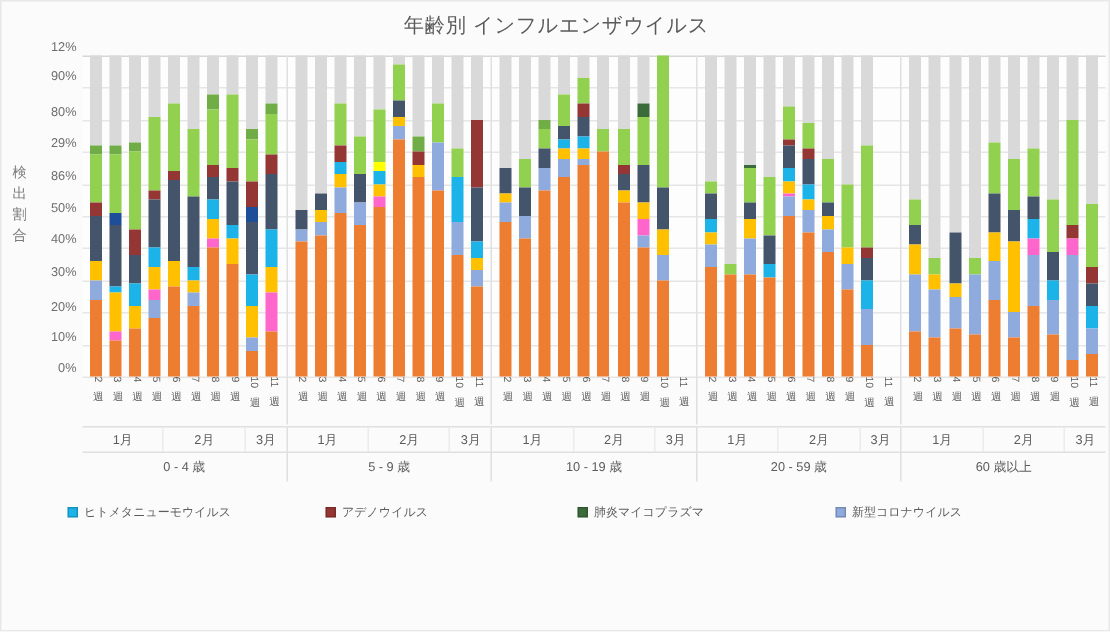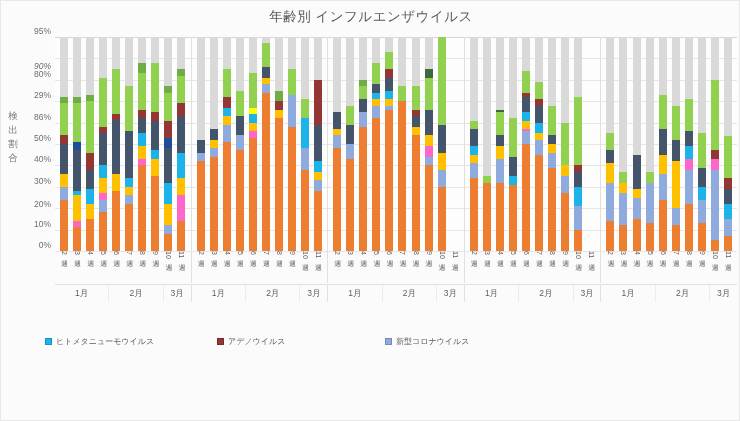--- a/index.html
+++ b/index.html
@@ -235,22 +235,22 @@
   <div id="y-ticks">
       <div class="ytick" style="top: 214px;">0%</div>
       <div class="ytick" style="top: 192.6px;">10%</div>
       <div class="ytick" style="top: 173px;">20%</div>
       <div class="ytick" style="top: 149.8px;">30%</div>
       <div class="ytick" style="top: 128.4px;">40%</div>
       <div class="ytick" style="top: 107px;">50%</div>
       <div class="ytick" style="top: 85.6px;">86%</div>
       <div class="ytick" style="top: 64.2px;">29%</div>
       <div class="ytick" style="top: 42.8px;">80%</div>
-      <div class="ytick" style="top: 35px; font-style: italic;">90%</div>
-      <div class="ytick" style="top: 0px;">95%</div>
+      <div class="ytick" style="top: 19px;">90%</div>
+      <div class="ytick" style="top: 0px;">12%</div>
     </div>
 
   <div id="plot">
     <div id="gridlines">
         <div class="gridline" style="top: 214px;"></div>
         <div class="gridline" style="top: 192.6px;"></div>
         <div class="gridline" style="top: 171.2px;"></div>
         <div class="gridline" style="top: 149.8px;"></div>
         <div class="gridline" style="top: 128.4px;"></div>
         <div class="gridline" style="top: 107px;"></div>
@@ -759,30 +759,41 @@
         <div class="mo w4">1月</div>
         <div class="mo w4">2月</div>
         <div class="mo w2">3月</div>
       </div>
       <div class="mo-group">
         <div class="mo w4">1月</div>
         <div class="mo w4">2月</div>
         <div class="mo w2">3月</div>
       </div>
     </div>
+  <div id="age-labels">
+      <div class="age">0 - 4 歳</div>
+      <div class="age">5 - 9 歳</div>
+      <div class="age">10 - 19 歳</div>
+      <div class="age">20 - 59 歳</div>
+      <div class="age">60 歳以上</div>
+    </div>
 
   <div id="legend">
       <div class="leg-item">
         <span class="leg-sw" style="background: rgb(27, 179, 232);"></span>
         <span>ヒトメタニューモウイルス</span>
       </div>
       <div class="leg-item">
         <span class="leg-sw" style="background: rgb(148, 54, 52);"></span>
         <span>アデノウイルス</span>
       </div>
       <div class="leg-item">
+        <span class="leg-sw" style="background: rgb(59, 107, 59);"></span>
+        <span>肺炎マイコプラズマ</span>
+      </div>
+      <div class="leg-item">
         <span class="leg-sw" style="background: rgb(143, 170, 220);"></span>
         <span>新型コロナウイルス</span>
       </div>
     </div>
 
 
 </div>
 
 </body></html>

